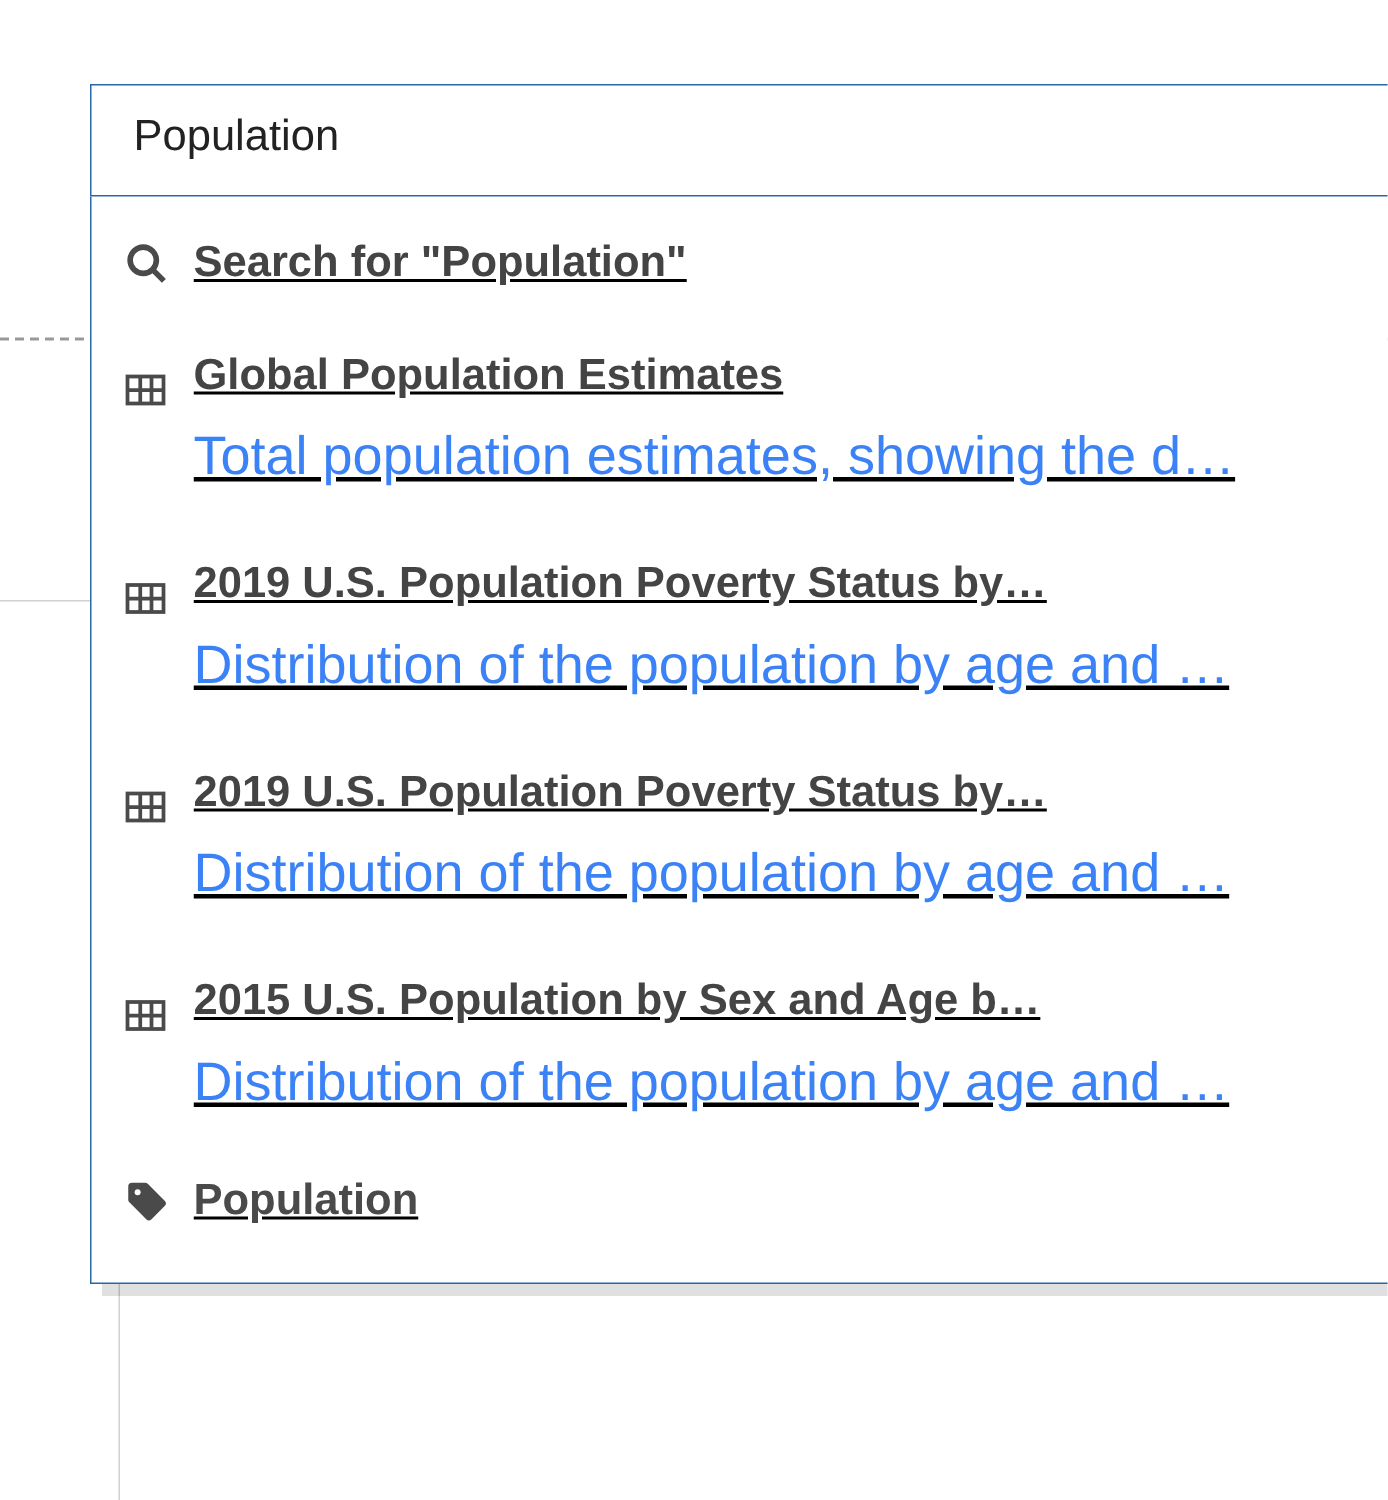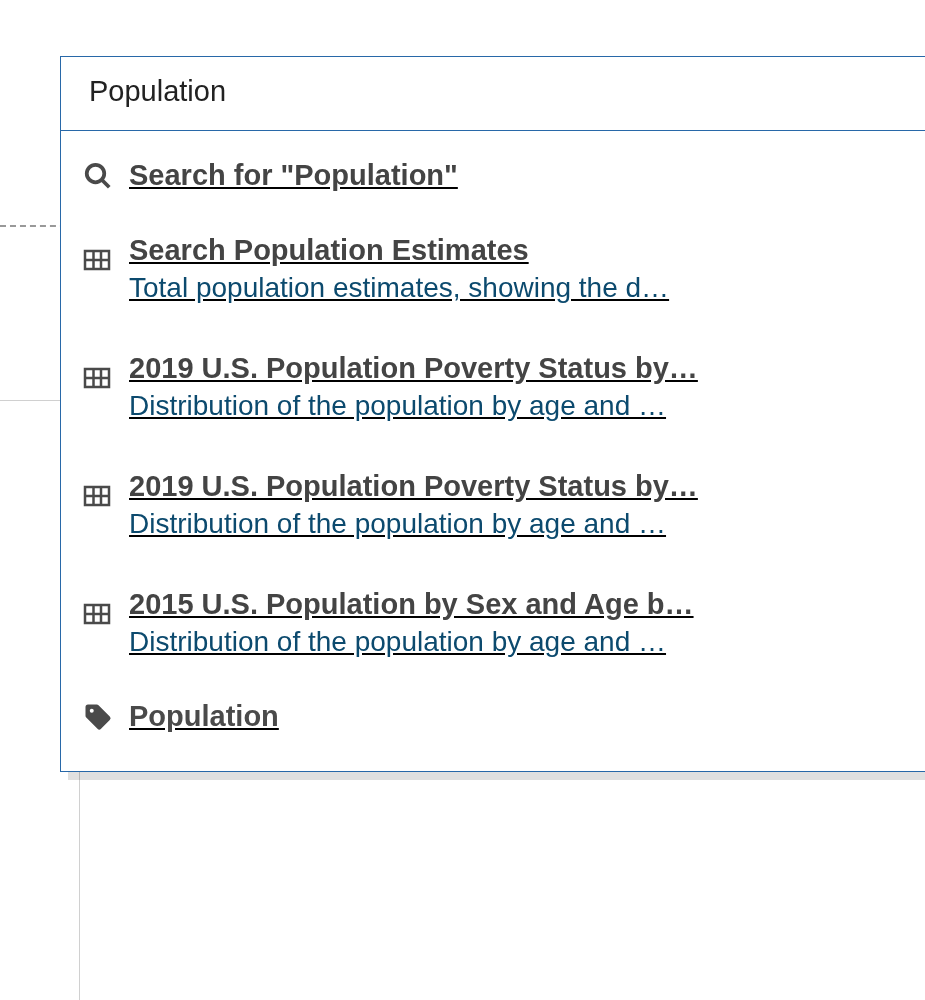--- a/index.html
+++ b/index.html
@@ -89,27 +89,27 @@
   }
   .item-title {
     font-size: 29px;
     font-weight: 700;
     color: #444;
     white-space: nowrap;
     overflow: hidden;
     text-overflow: ellipsis;
   }
   .item-desc {
-    font-size: 28px;
+    font-size: 36px;
     font-weight: 400;
-    color: #0c4a6e;
+    color: #3b82f6;
     white-space: nowrap;
     overflow: hidden;
     text-overflow: ellipsis;
-    margin-top: 5px;
+    margin-top: 16px;
   }
   .tag-item .item-title {
     font-weight: 700;
     color: #4a4a4a;
   }
   svg {
     display: block;
   }
 </style>
 </head>
@@ -139,21 +139,21 @@
     <div class="dropdown-item result">
       <span class="item-icon">
         <svg width="28" height="24" viewBox="0 0 28 24" fill="none" stroke="#4a4a4a" stroke-width="2.5">
           <rect x="2" y="3" width="24" height="18"></rect>
           <line x1="2" y1="12" x2="26" y2="12"></line>
           <line x1="10.5" y1="3" x2="10.5" y2="21"></line>
           <line x1="18" y1="3" x2="18" y2="21"></line>
         </svg>
       </span>
       <div class="item-text">
-        <div class="item-title">Search Population Estimates</div>
+        <div class="item-title">Global Population Estimates</div>
         <div class="item-desc">Total population estimates, showing the d…</div>
       </div>
     </div>
 
     <div class="dropdown-item result">
       <span class="item-icon">
         <svg width="28" height="24" viewBox="0 0 28 24" fill="none" stroke="#4a4a4a" stroke-width="2.5">
           <rect x="2" y="3" width="24" height="18"></rect>
           <line x1="2" y1="12" x2="26" y2="12"></line>
           <line x1="10.5" y1="3" x2="10.5" y2="21"></line>

